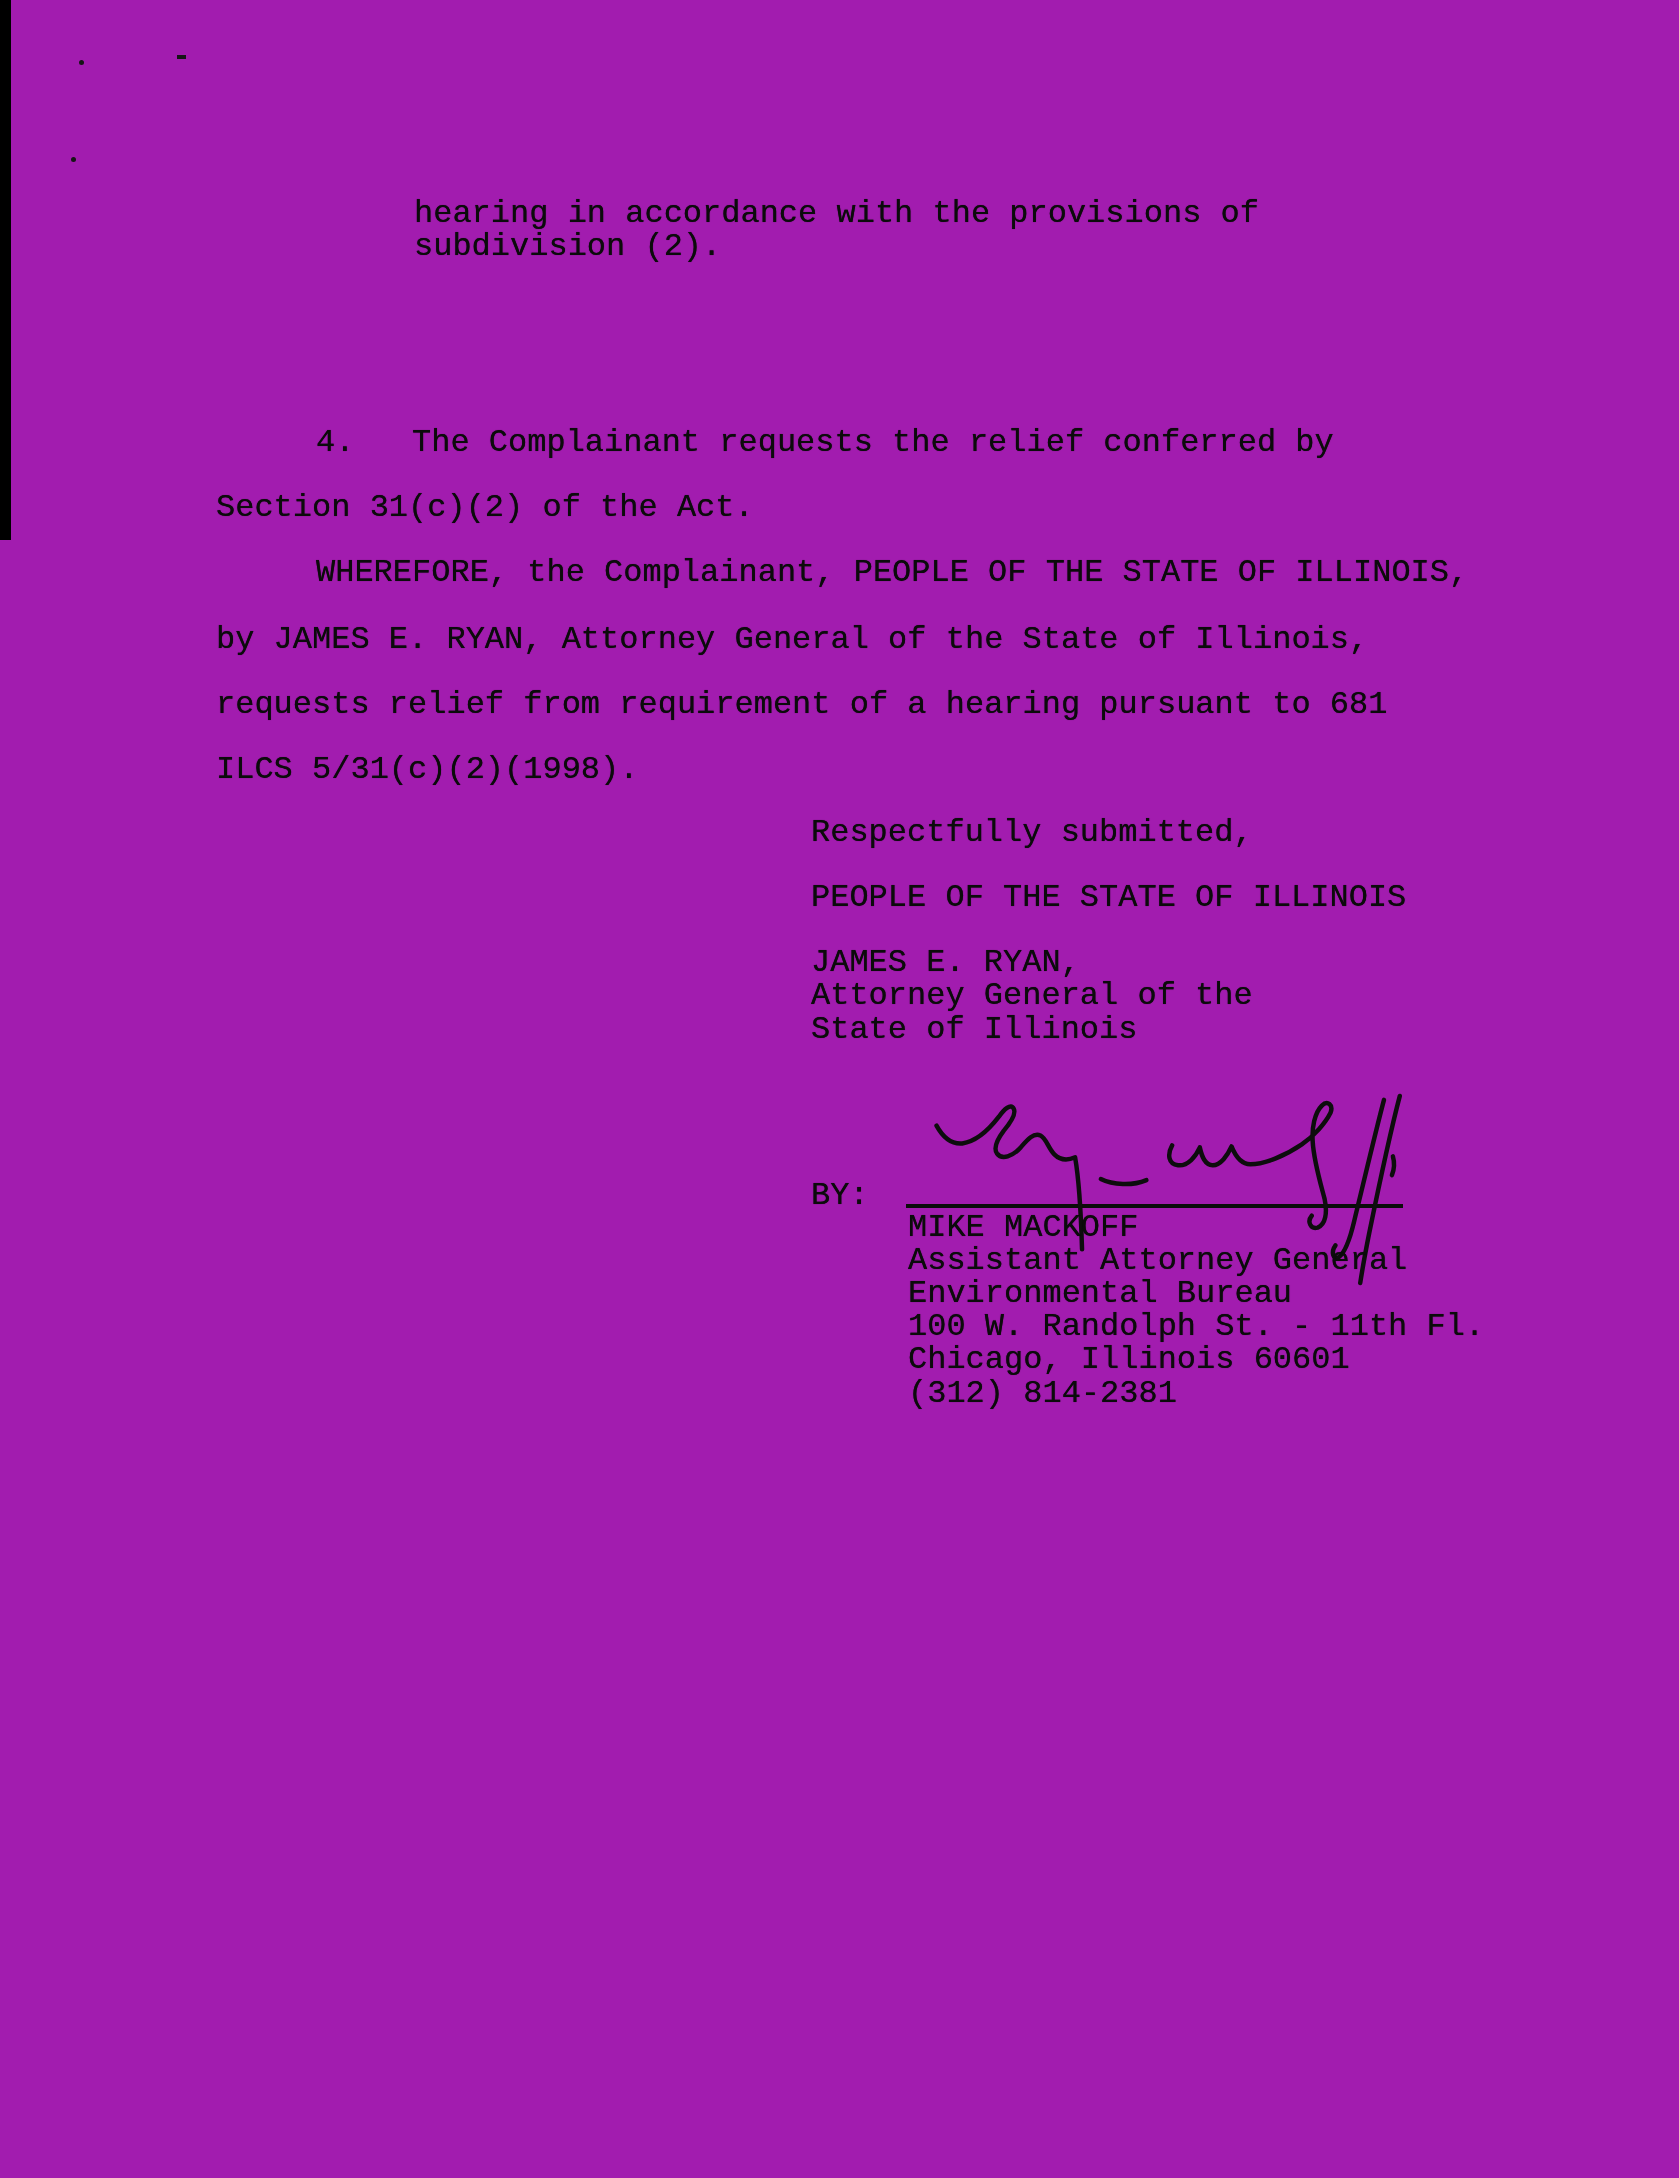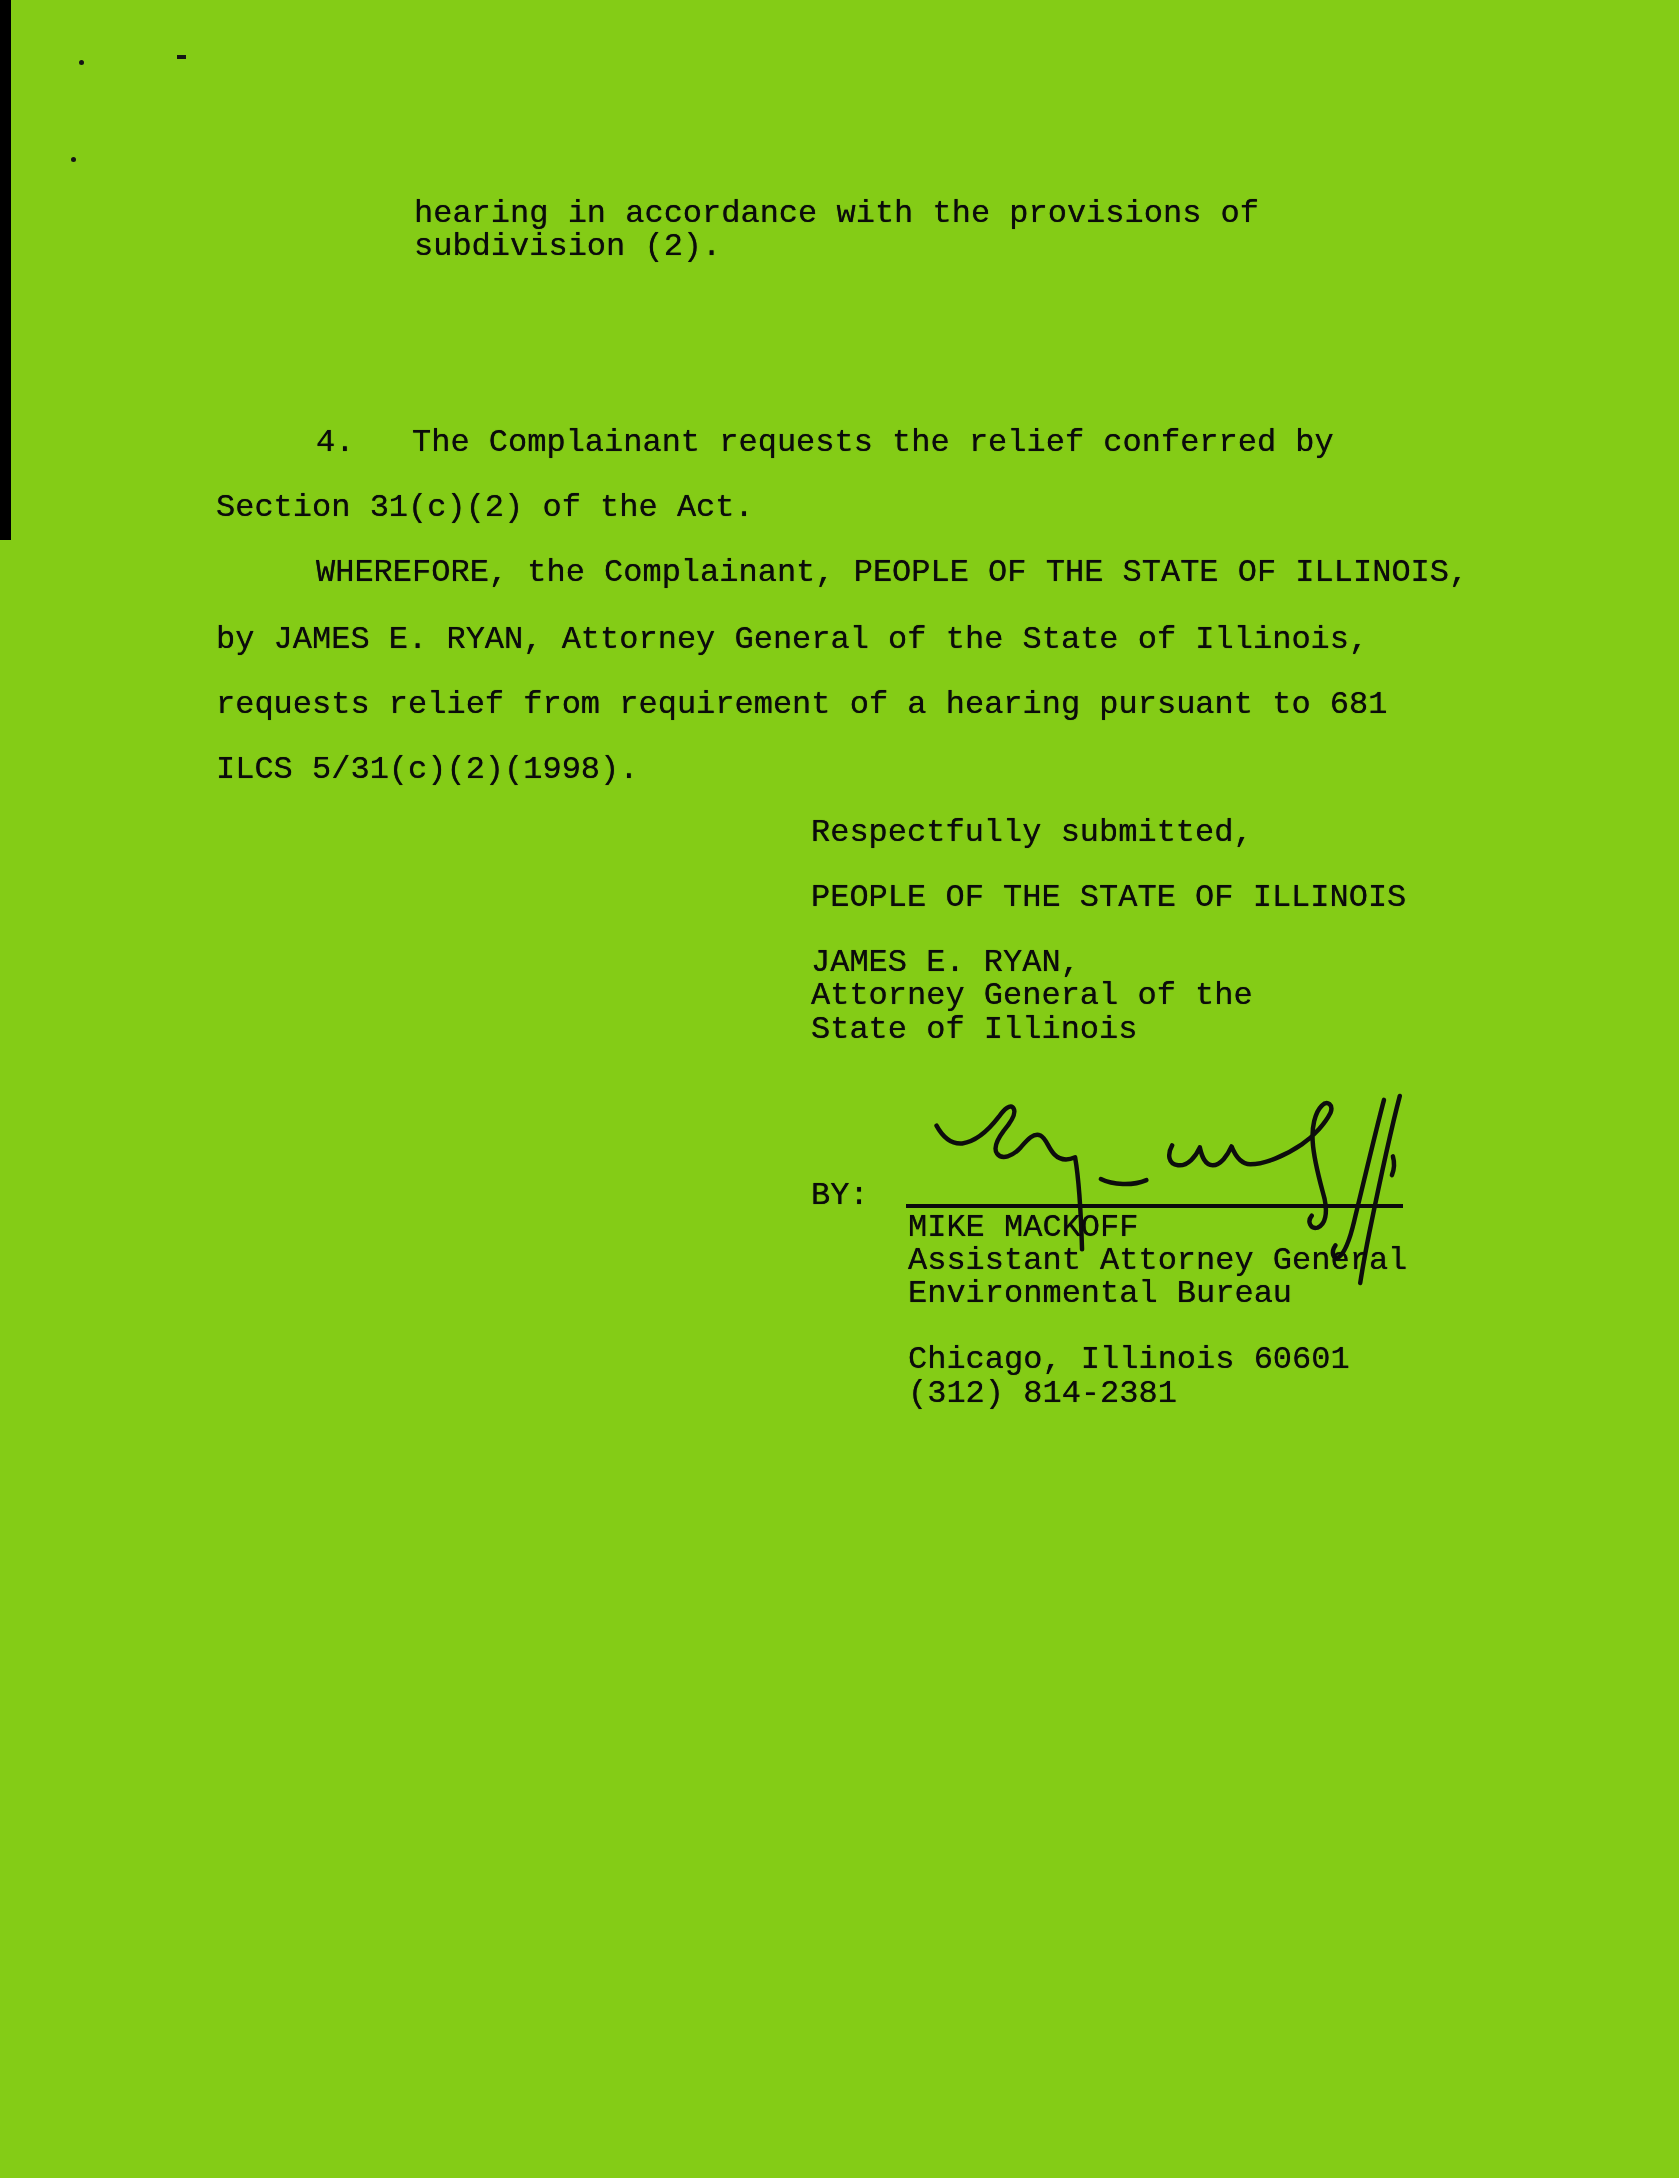--- a/index.html
+++ b/index.html
@@ -1,20 +1,20 @@
 <!DOCTYPE html>
 <html><head>
 <meta charset="utf-8">
 <style>
   html, body { margin: 0; padding: 0; background: #ffffff; }
   .page {
     position: relative;
     width: 1679px;
     height: 2178px;
-    background: #84cc16;
+    background: #a21caf;
     overflow: hidden;
   }
   .line {
     position: absolute;
     font-family: "Liberation Mono", "DejaVu Sans Mono", monospace;
     font-size: 32px;
     line-height: 33px;
     color: #0b0b0b;
     white-space: pre;
     letter-spacing: 0;
@@ -86,17 +86,18 @@
     <path d="M 1112 1191 C 1124 1197 1144 1198 1158 1192"></path>
     <path d="M 1184 1157 C 1179 1166 1180 1176 1190 1177 C 1200 1178 1208 1168 1212 1159 C 1214 1168 1217 1177 1225 1177 C 1233 1177 1240 1167 1244 1158 C 1248 1168 1254 1176 1263 1176 C 1278 1176 1299 1167 1315 1156 C 1328 1147 1339 1134 1344 1124 C 1347 1116 1341 1111 1335 1117 C 1328 1124 1325 1139 1326 1153 C 1327 1172 1333 1192 1338 1211 C 1341 1225 1339 1237 1331 1240 C 1324 1242 1320 1234 1325 1228"></path>
     <path d="M 1398 1111 C 1390 1141 1378 1192 1368 1233 C 1364 1250 1358 1266 1352 1270 C 1347 1273 1344 1265 1349 1258"></path>
     <path d="M 1414 1107 C 1404 1145 1392 1202 1383 1246 C 1379 1266 1376 1283 1374 1296"></path>
     <path d="M 1407 1168 C 1409 1175 1408 1182 1406 1187"></path>
   </svg>
 
   <div class="line" style="left:908px;top:1211px;">MIKE MACKOFF</div>
   <div class="line" style="left:908px;top:1244px;">Assistant Attorney General</div>
   <div class="line" style="left:908px;top:1277px;">Environmental Bureau</div>
+  <div class="line" style="left:908px;top:1310px;">100 W. Randolph St. - 11th Fl.</div>
   <div class="line" style="left:908px;top:1343px;">Chicago, Illinois 60601</div>
   <div class="line" style="left:908px;top:1377px;">(312) 814-2381</div>
 
 </div>
 
 
 </body></html>

